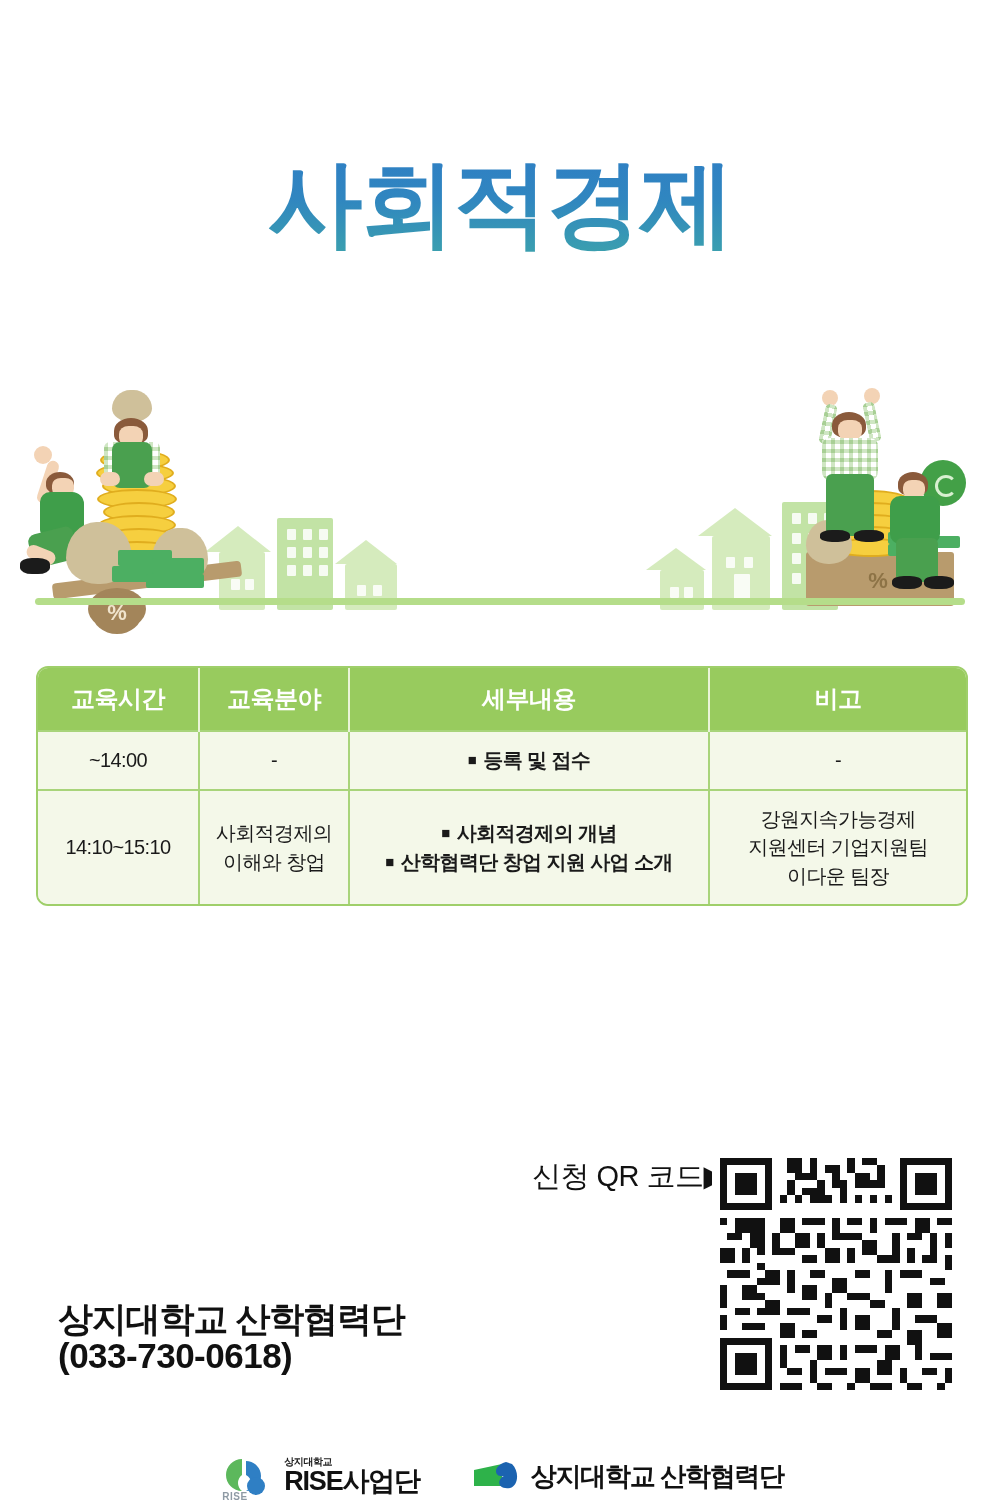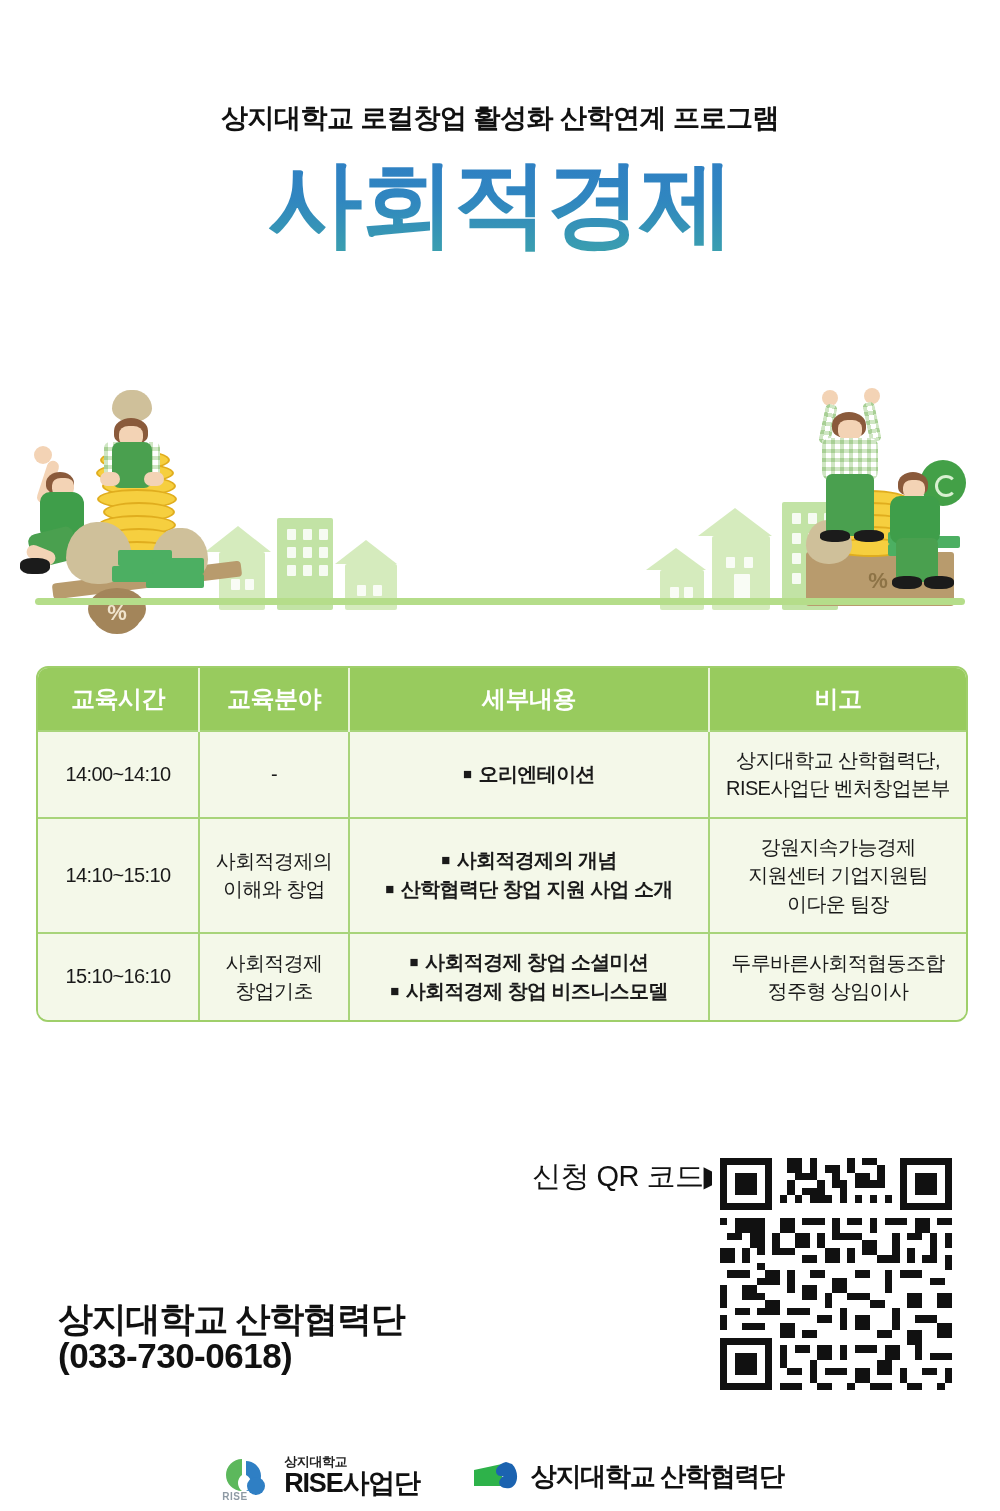--- a/index.html
+++ b/index.html
@@ -319,21 +319,21 @@
     position: absolute;
     left: 6px; bottom: -3px;
     font-size: 10px;
     font-weight: 700;
     color: #8e9aa4;
     letter-spacing: .5px;
   }
   .logo-rise .txt { line-height: 1.05; }
   .logo-rise .txt .small {
     display: block;
-    font-size: 13px;
+    font-size: 10px;
     font-weight: 600;
     color: #222;
     letter-spacing: -0.4px;
   }
   .logo-rise .txt .big {
     display: block;
     font-size: 27px;
     font-weight: 800;
     color: #111;
     letter-spacing: -1.2px;
@@ -346,21 +346,20 @@
     color: #111;
     letter-spacing: -1.3px;
     white-space: nowrap;
   }
 </style>
 </head>
 <body>
 
 <div class="poster">
 
-  <div class="kicker">상지대학교 로컬창업 활성화 산학연계 프로그램</div>
 
   <div class="title-block">
     <span class="title-line blue">사회적경제</span>
   </div>
 
   <div class="illo-band">
 
     <div class="skyline" style="left:215px;width:250px;">
       <div class="bld" style="left:4px;width:46px;height:58px;"></div>
       <div class="roof" style="left:-10px;bottom:58px;border-left-width:33px;border-right-width:33px;border-bottom-width:26px;"></div>
@@ -507,67 +506,51 @@
       <thead>
         <tr>
           <th class="col-time">교육시간</th>
           <th class="col-field">교육분야</th>
           <th>세부내용</th>
           <th class="col-note">비고</th>
         </tr>
       </thead>
       <tbody>
 
-
         <tr>
-          <td>14:00~14:10</td>
+          <td>~14:00</td>
           <td>
             <span class="cell-line">-</span>
           </td>
           <td class="detail">
-            <div class="detail-main"><span class="bullet">■</span><span>오리엔테이션</span></div>
+            <div class="detail-main"><span class="bullet">■</span><span>등록 및 접수</span></div>
           </td>
           <td>
-            <span class="cell-line">상지대학교 산학협력단,</span>
-            <span class="cell-line">RISE사업단 벤처창업본부</span>
+            <span class="cell-line">-</span>
           </td>
         </tr>
+
 
         <tr>
           <td>14:10~15:10</td>
           <td>
             <span class="cell-line">사회적경제의</span>
             <span class="cell-line">이해와 창업</span>
           </td>
           <td class="detail">
             <div class="detail-main"><span class="bullet">■</span><span>사회적경제의 개념</span></div>
             <div class="detail-main"><span class="bullet">■</span><span>산학협력단 창업 지원 사업 소개</span></div>
           </td>
           <td>
             <span class="cell-line">강원지속가능경제</span>
             <span class="cell-line">지원센터 기업지원팀</span>
             <span class="cell-line">이다운 팀장</span>
           </td>
         </tr>
 
-        <tr>
-          <td>15:10~16:10</td>
-          <td>
-            <span class="cell-line">사회적경제</span>
-            <span class="cell-line">창업기초</span>
-          </td>
-          <td class="detail">
-            <div class="detail-main"><span class="bullet">■</span><span>사회적경제 창업 소셜미션</span></div>
-            <div class="detail-main"><span class="bullet">■</span><span>사회적경제 창업 비즈니스모델</span></div>
-          </td>
-          <td>
-            <span class="cell-line">두루바른사회적협동조합</span>
-            <span class="cell-line">정주형 상임이사</span>
-          </td>
-        </tr>
 
       </tbody>
     </table>
   </div>
 
   <div class="qr-label">신청 QR 코드▶</div>
   <div class="qr-box">
     <svg width="248" height="248" viewBox="0 0 33 33" shape-rendering="crispEdges">
       <rect width="33" height="33" fill="#ffffff"></rect>
       <g fill="#111111">

